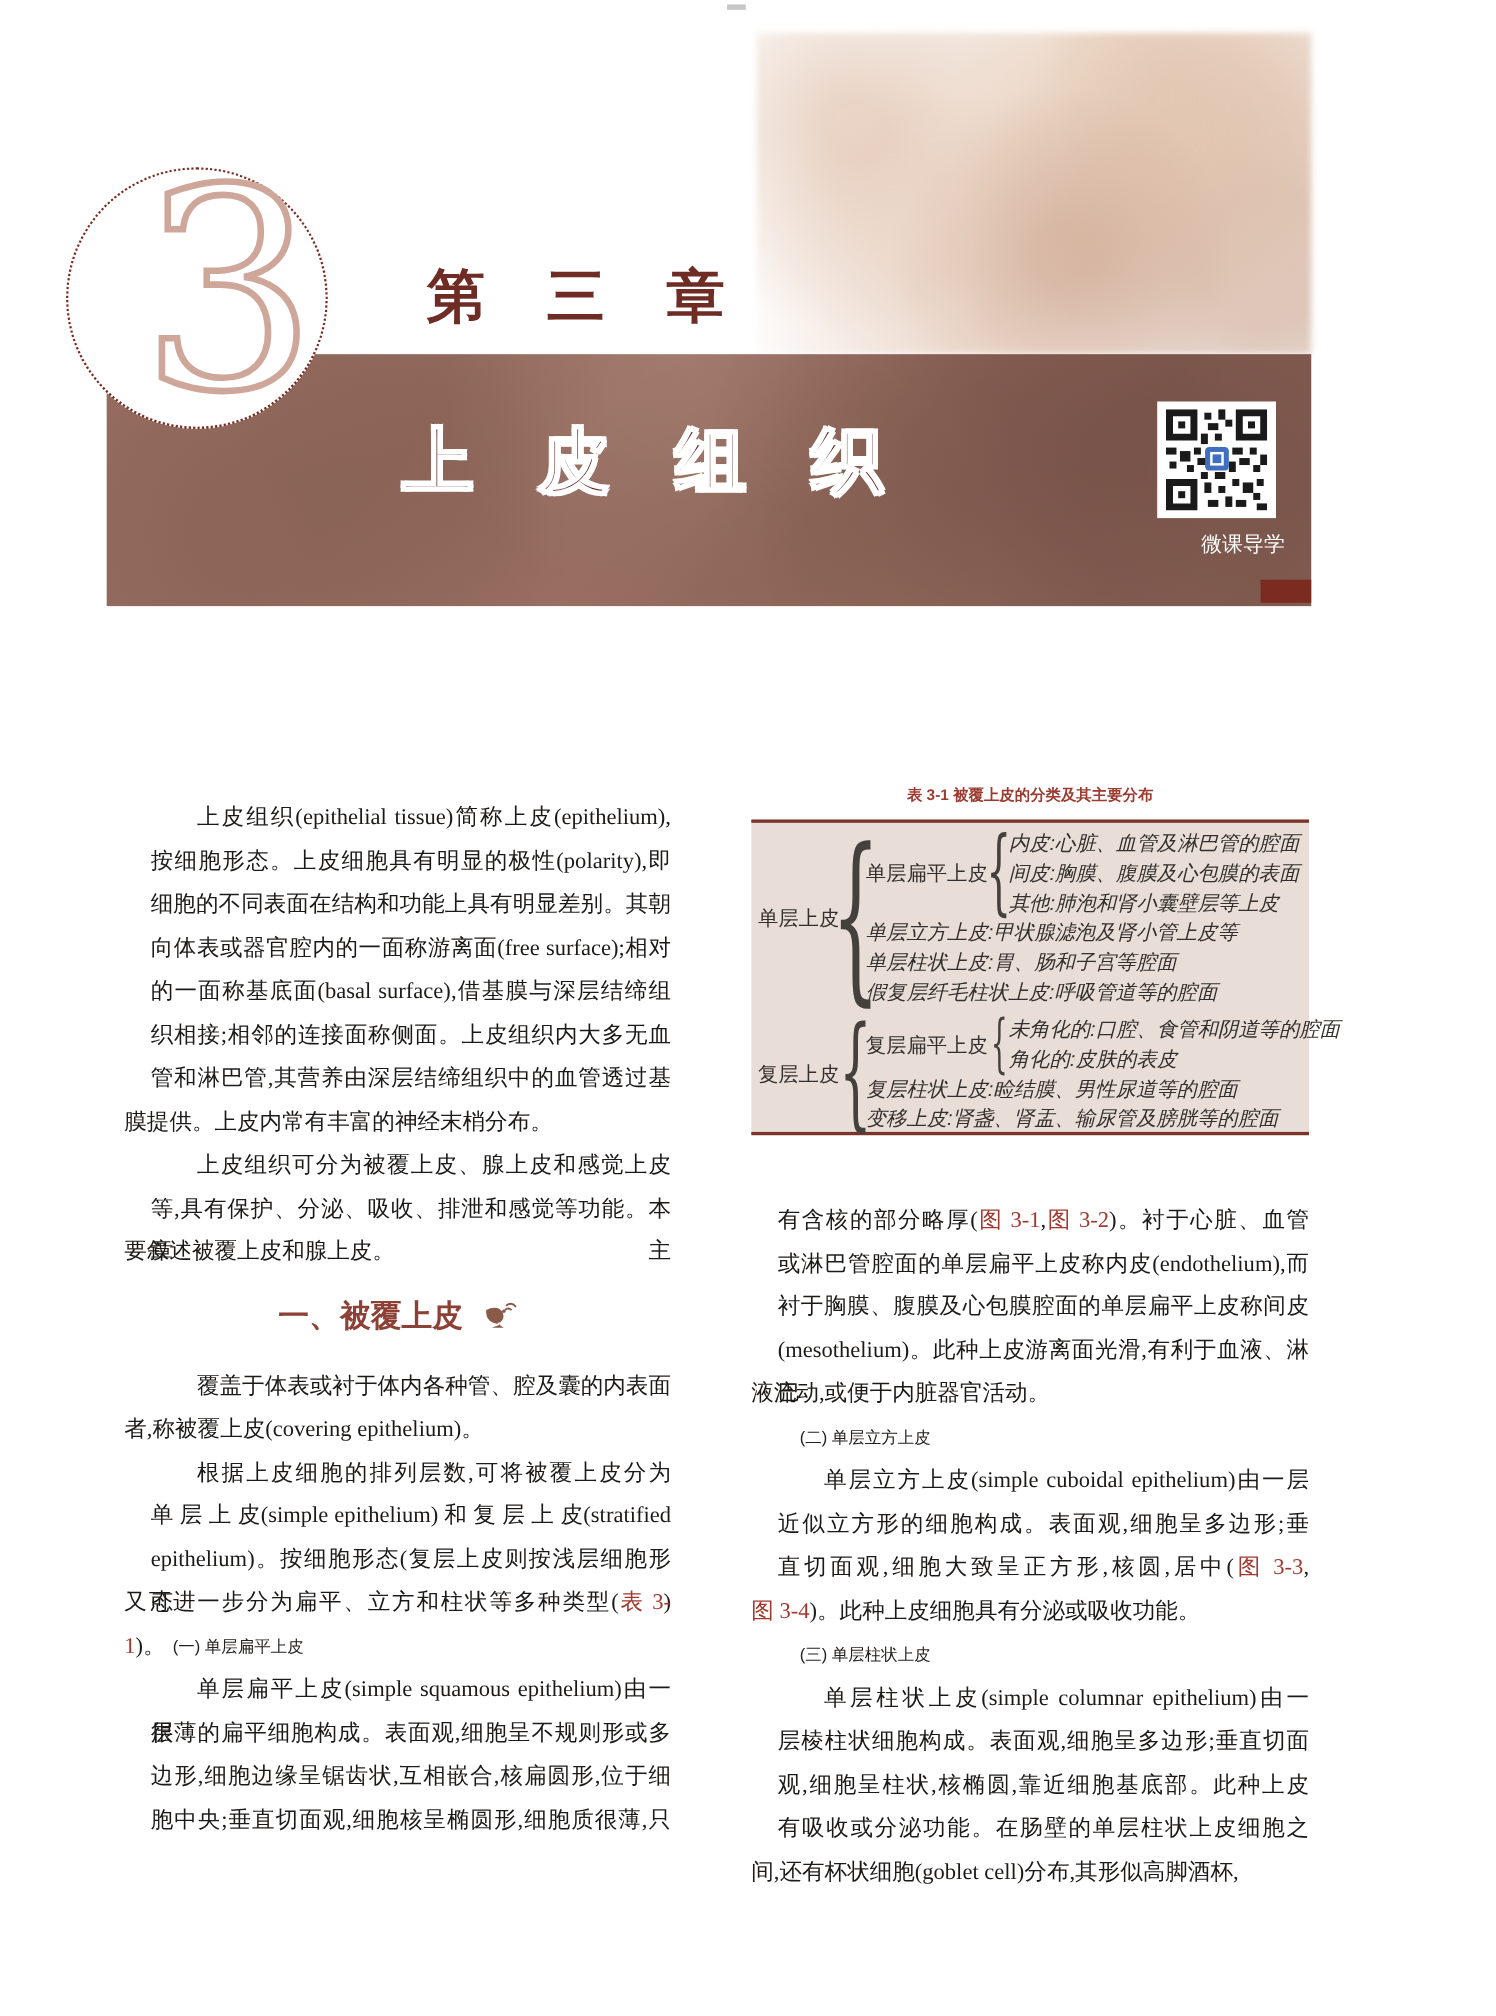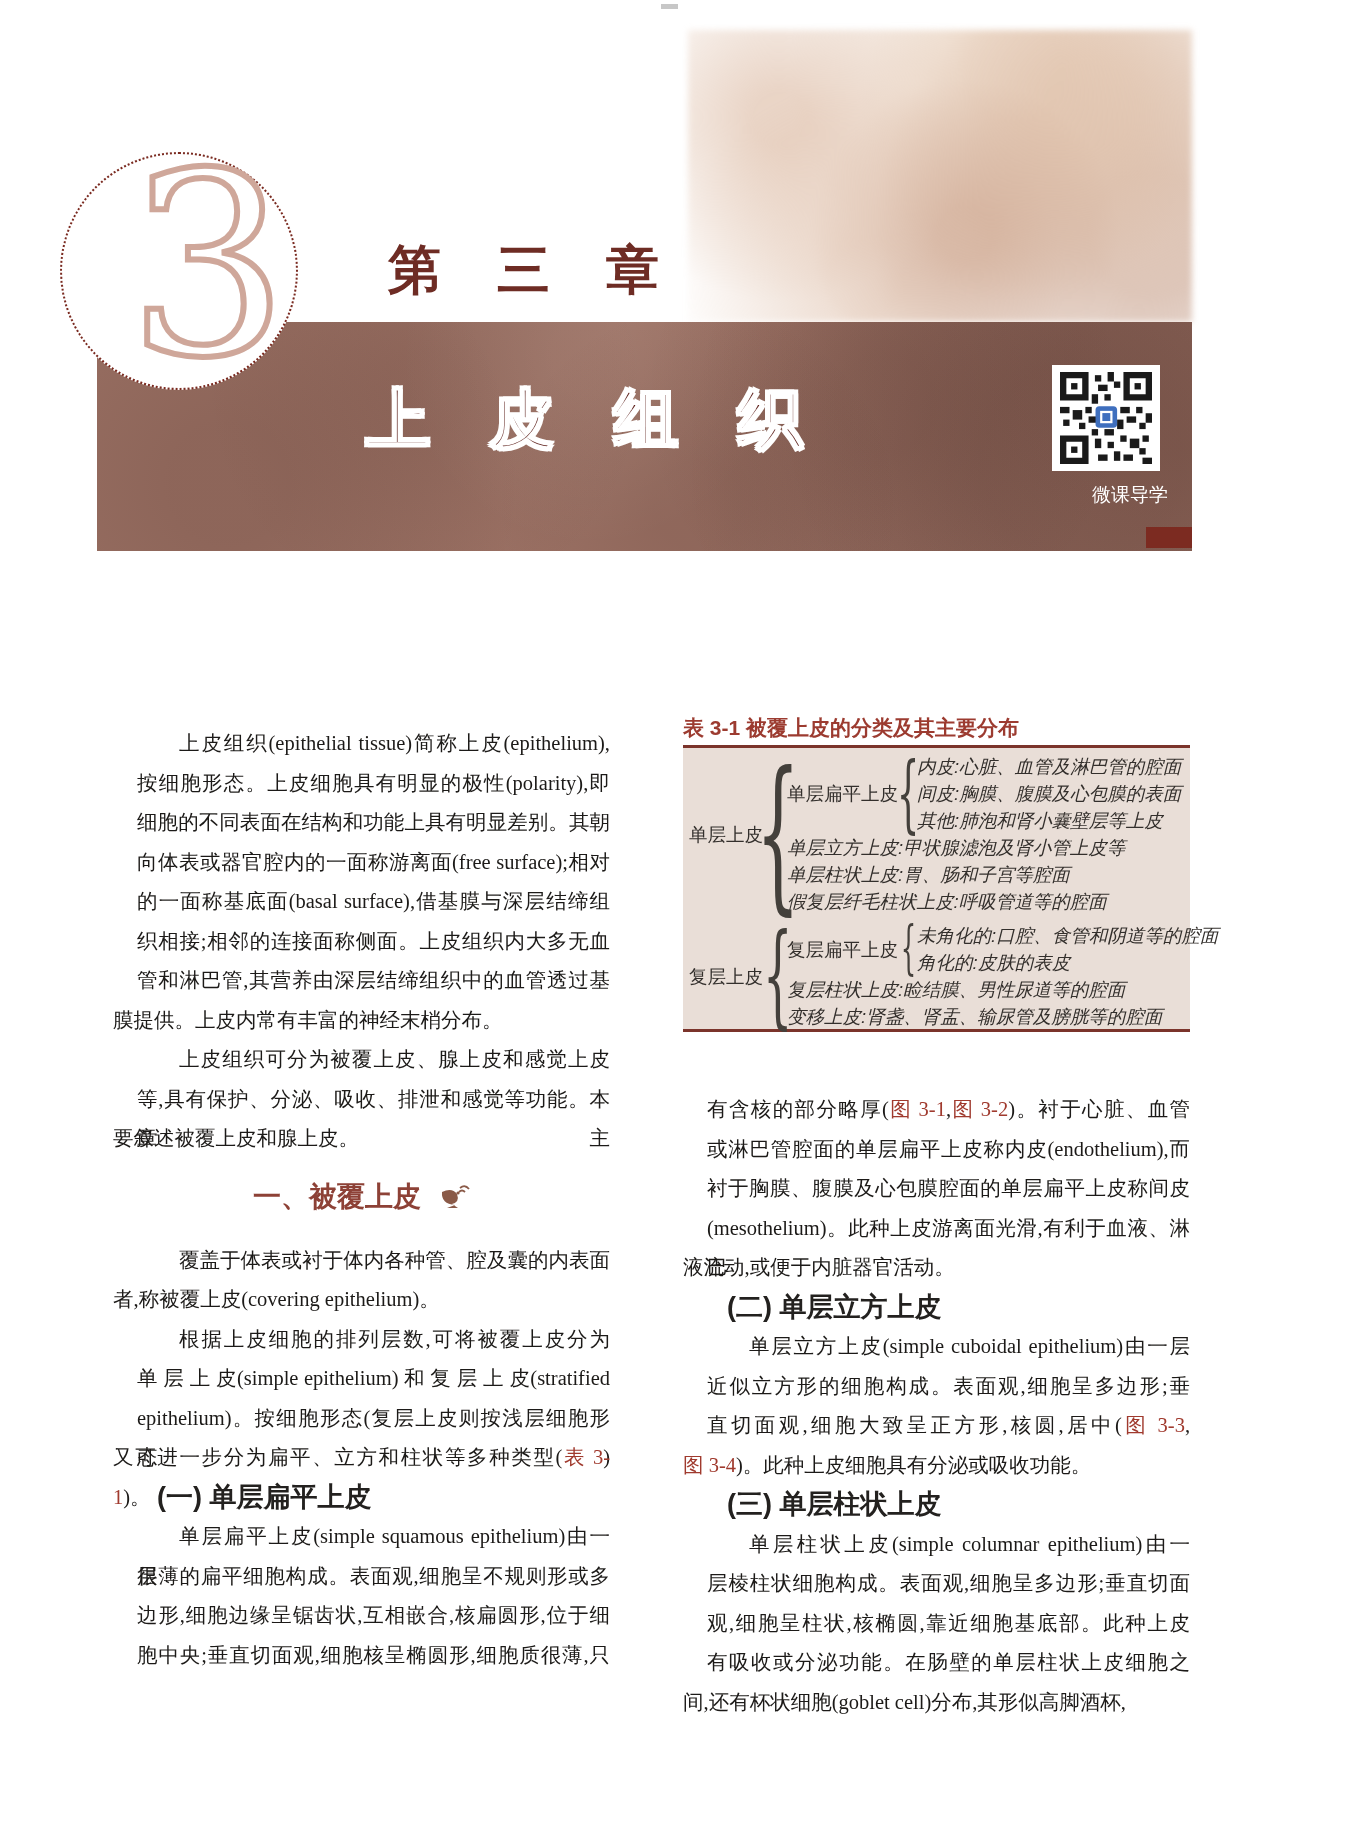--- a/index.html
+++ b/index.html
@@ -38,23 +38,23 @@
   .band-title{position:absolute;left:366px;top:384px;font-size:64px;line-height:70px;font-weight:bold;
     font-family:"Liberation Sans","DejaVu Sans",sans-serif;color:#5e211c;letter-spacing:60px;
     -webkit-text-stroke:2px #ffffff;
     text-shadow:-2px -2px 0 #fff,2px -2px 0 #fff,-2px 2px 0 #fff,2px 2px 0 #fff;}
   .qr-box{position:absolute;left:1052px;top:365px;width:108px;height:106px;background:#ffffff;
     display:flex;align-items:center;justify-content:center;}
   .qr-caption{position:absolute;left:1044px;top:482px;width:124px;text-align:right;color:#ffffff;
     font-size:19px;font-family:"Liberation Sans","DejaVu Sans",sans-serif;}
 
   
-  .ttitle{position:absolute;left:683px;top:714px;width:507px;
+  .ttitle{position:absolute;left:683px;top:714px;width:507px;text-align:center;
     font-family:"Liberation Sans","DejaVu Sans",sans-serif;font-weight:bold;
-    font-size:21px;color:#9c3b30;}
+    font-size:14px;color:#9c3b30;}
   .tbox{position:absolute;left:683px;top:745px;width:507px;height:287px;box-sizing:border-box;
     background:#e9ded7;border-top:3px solid #7b342b;border-bottom:3px solid #7b342b;
     padding:5px 0 0 6px;font-family:"Liberation Sans","DejaVu Sans",sans-serif;
     font-size:18.5px;color:#332f2c;}
   .tgroup{display:flex;align-items:center;}
   .tgroup.gap{margin-top:7px;}
   .tglabel{flex:0 0 80px;white-space:nowrap;}
   .titems{display:flex;flex-direction:column;min-width:0;}
   .trow{height:27px;line-height:27px;white-space:nowrap;font-style:italic;}
   .trow-flex{display:flex;align-items:center;}
@@ -67,21 +67,21 @@
   .col{position:absolute;}
   .col-left{left:113px;top:724px;width:497px;}
   .col-right{left:683px;top:1090px;width:507px;}
   .line{height:39.5px;line-height:39.5px;font-size:20.5px;text-align:justify;overflow:visible;}
   .line.just{text-align-last:justify;margin-left:24px;}
   .line.indent{text-indent:42px;}
   .ref{color:#a03a2e;}
   .h1{height:40px;line-height:40px;margin:18px 0 24px 0;text-align:center;
     font-size:28px;font-weight:bold;color:#8d4136;}
   .h1 .dish{vertical-align:-4px;margin-left:10px;}
-  .h2{height:39.5px;line-height:39.5px;font-size:27px;font-weight:bold;
+  .h2{height:39.5px;line-height:39.5px;font-size:15px;font-weight:normal;
     font-family:"Liberation Sans","DejaVu Sans",sans-serif;color:#23211f;text-indent:44px;}
 </style>
 </head>
 <body>
 
 <div class="page">
 
   <div class="top-mark"></div>
   <div class="histo-top"></div>
 

